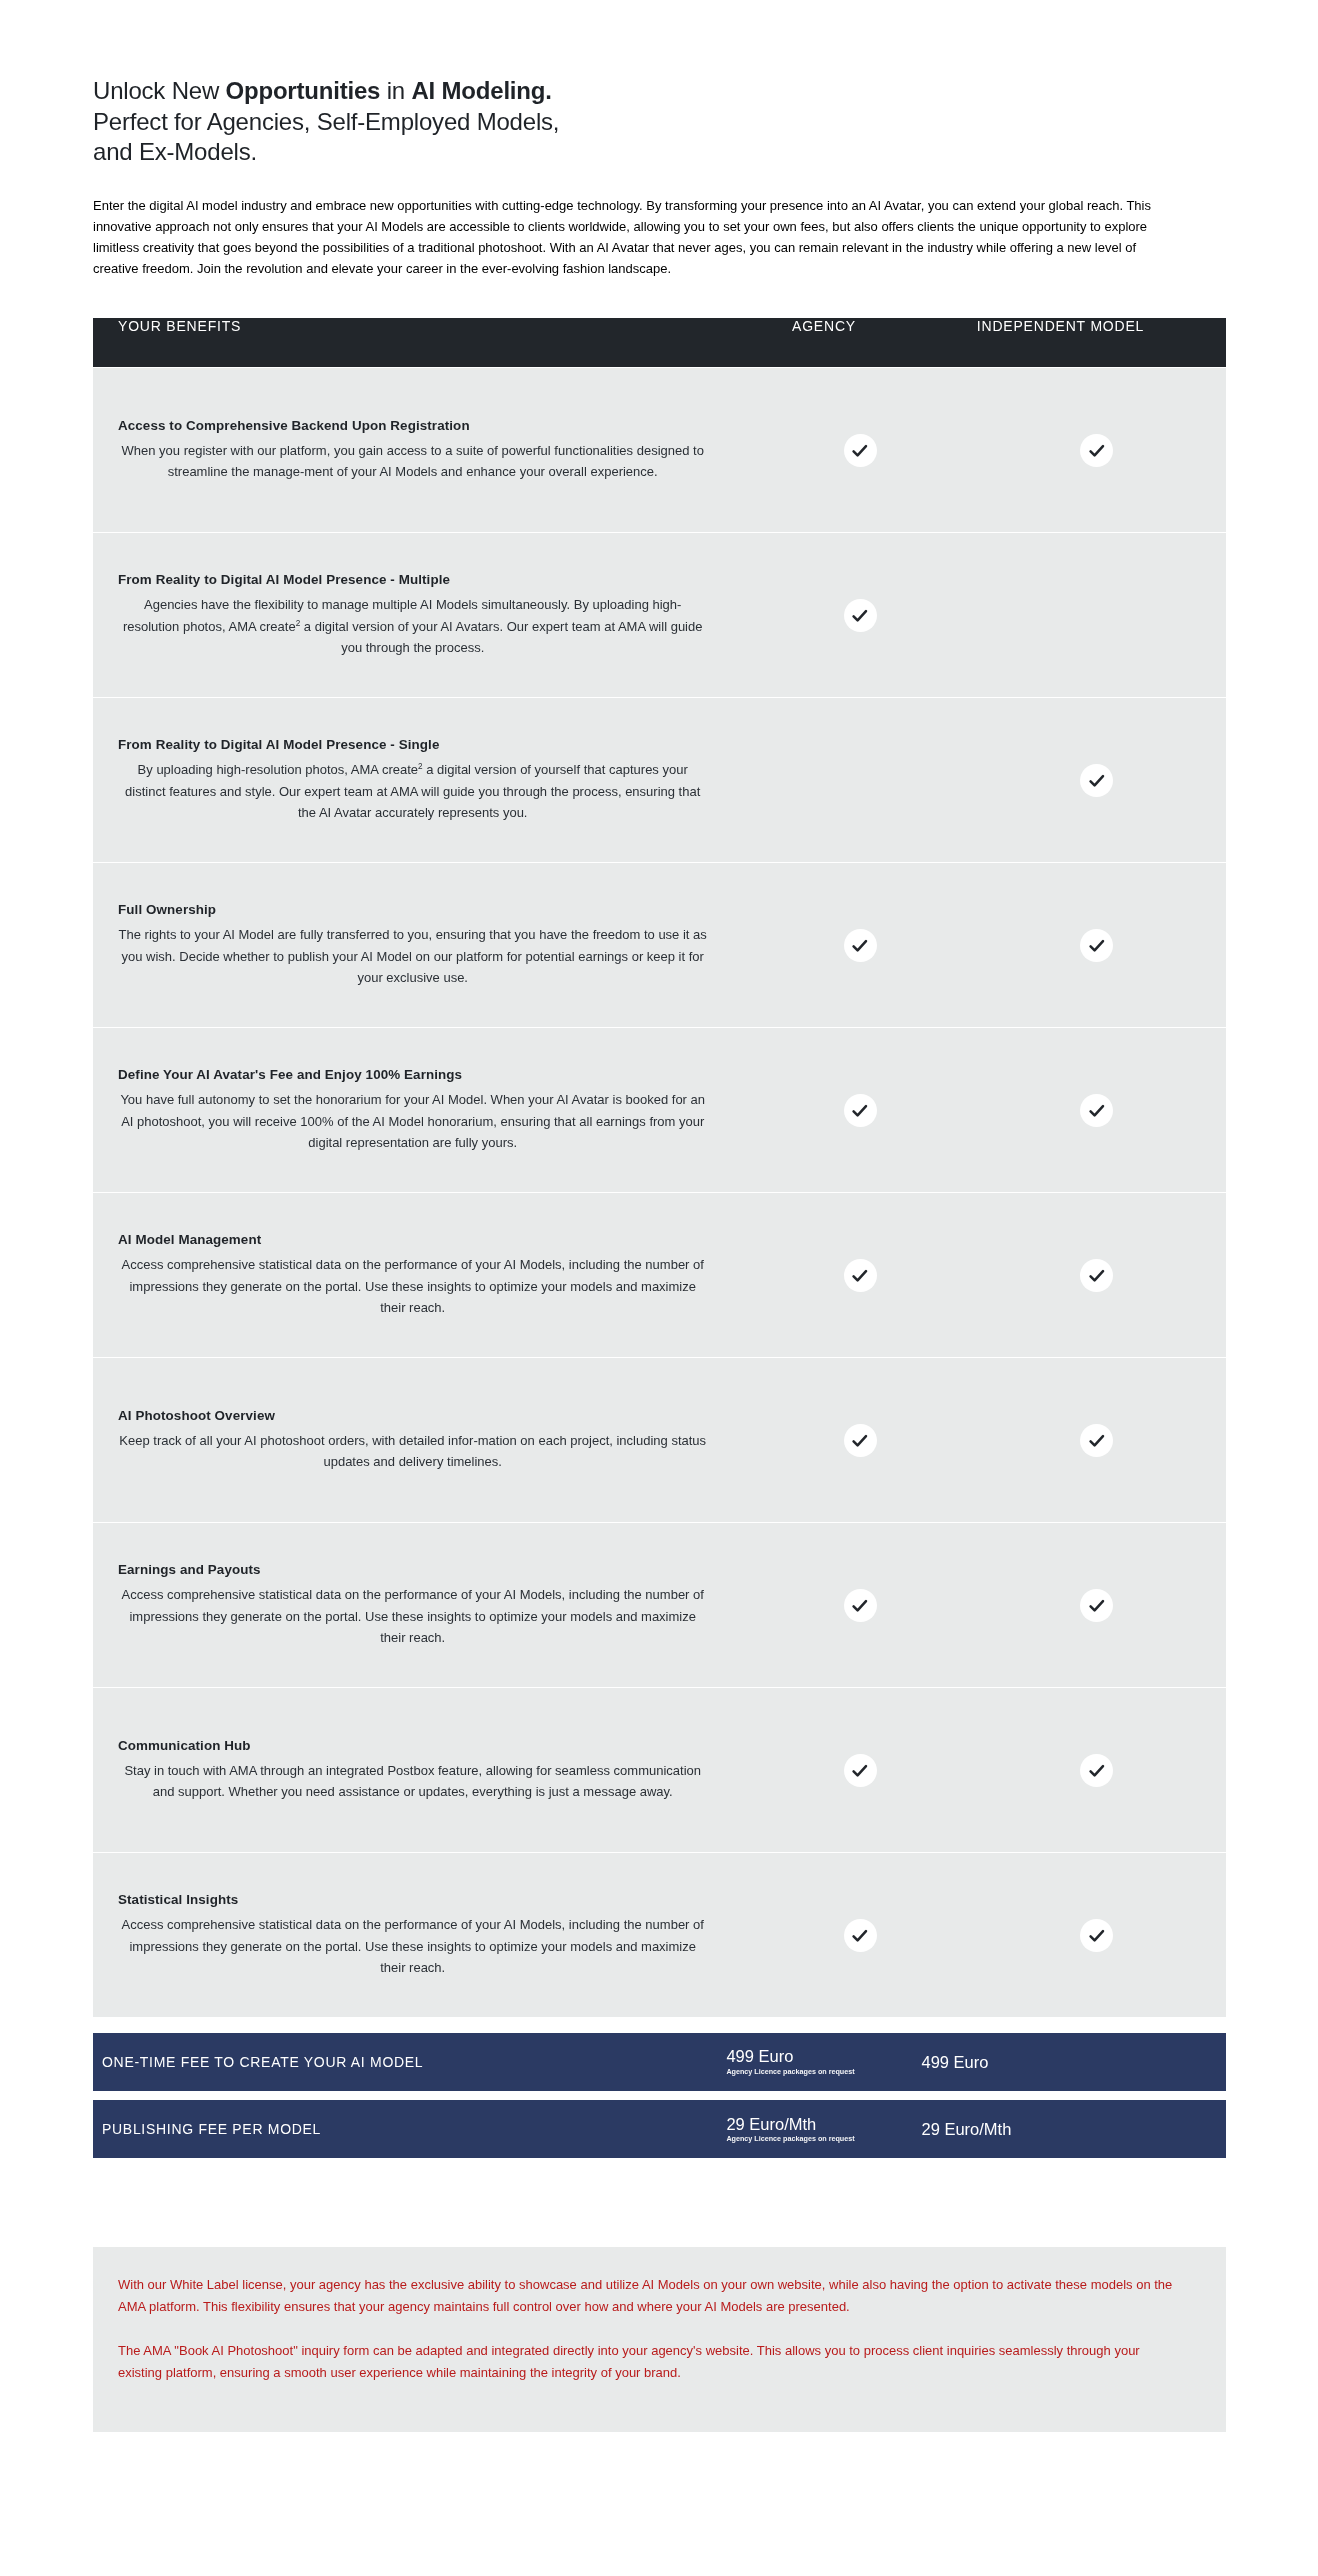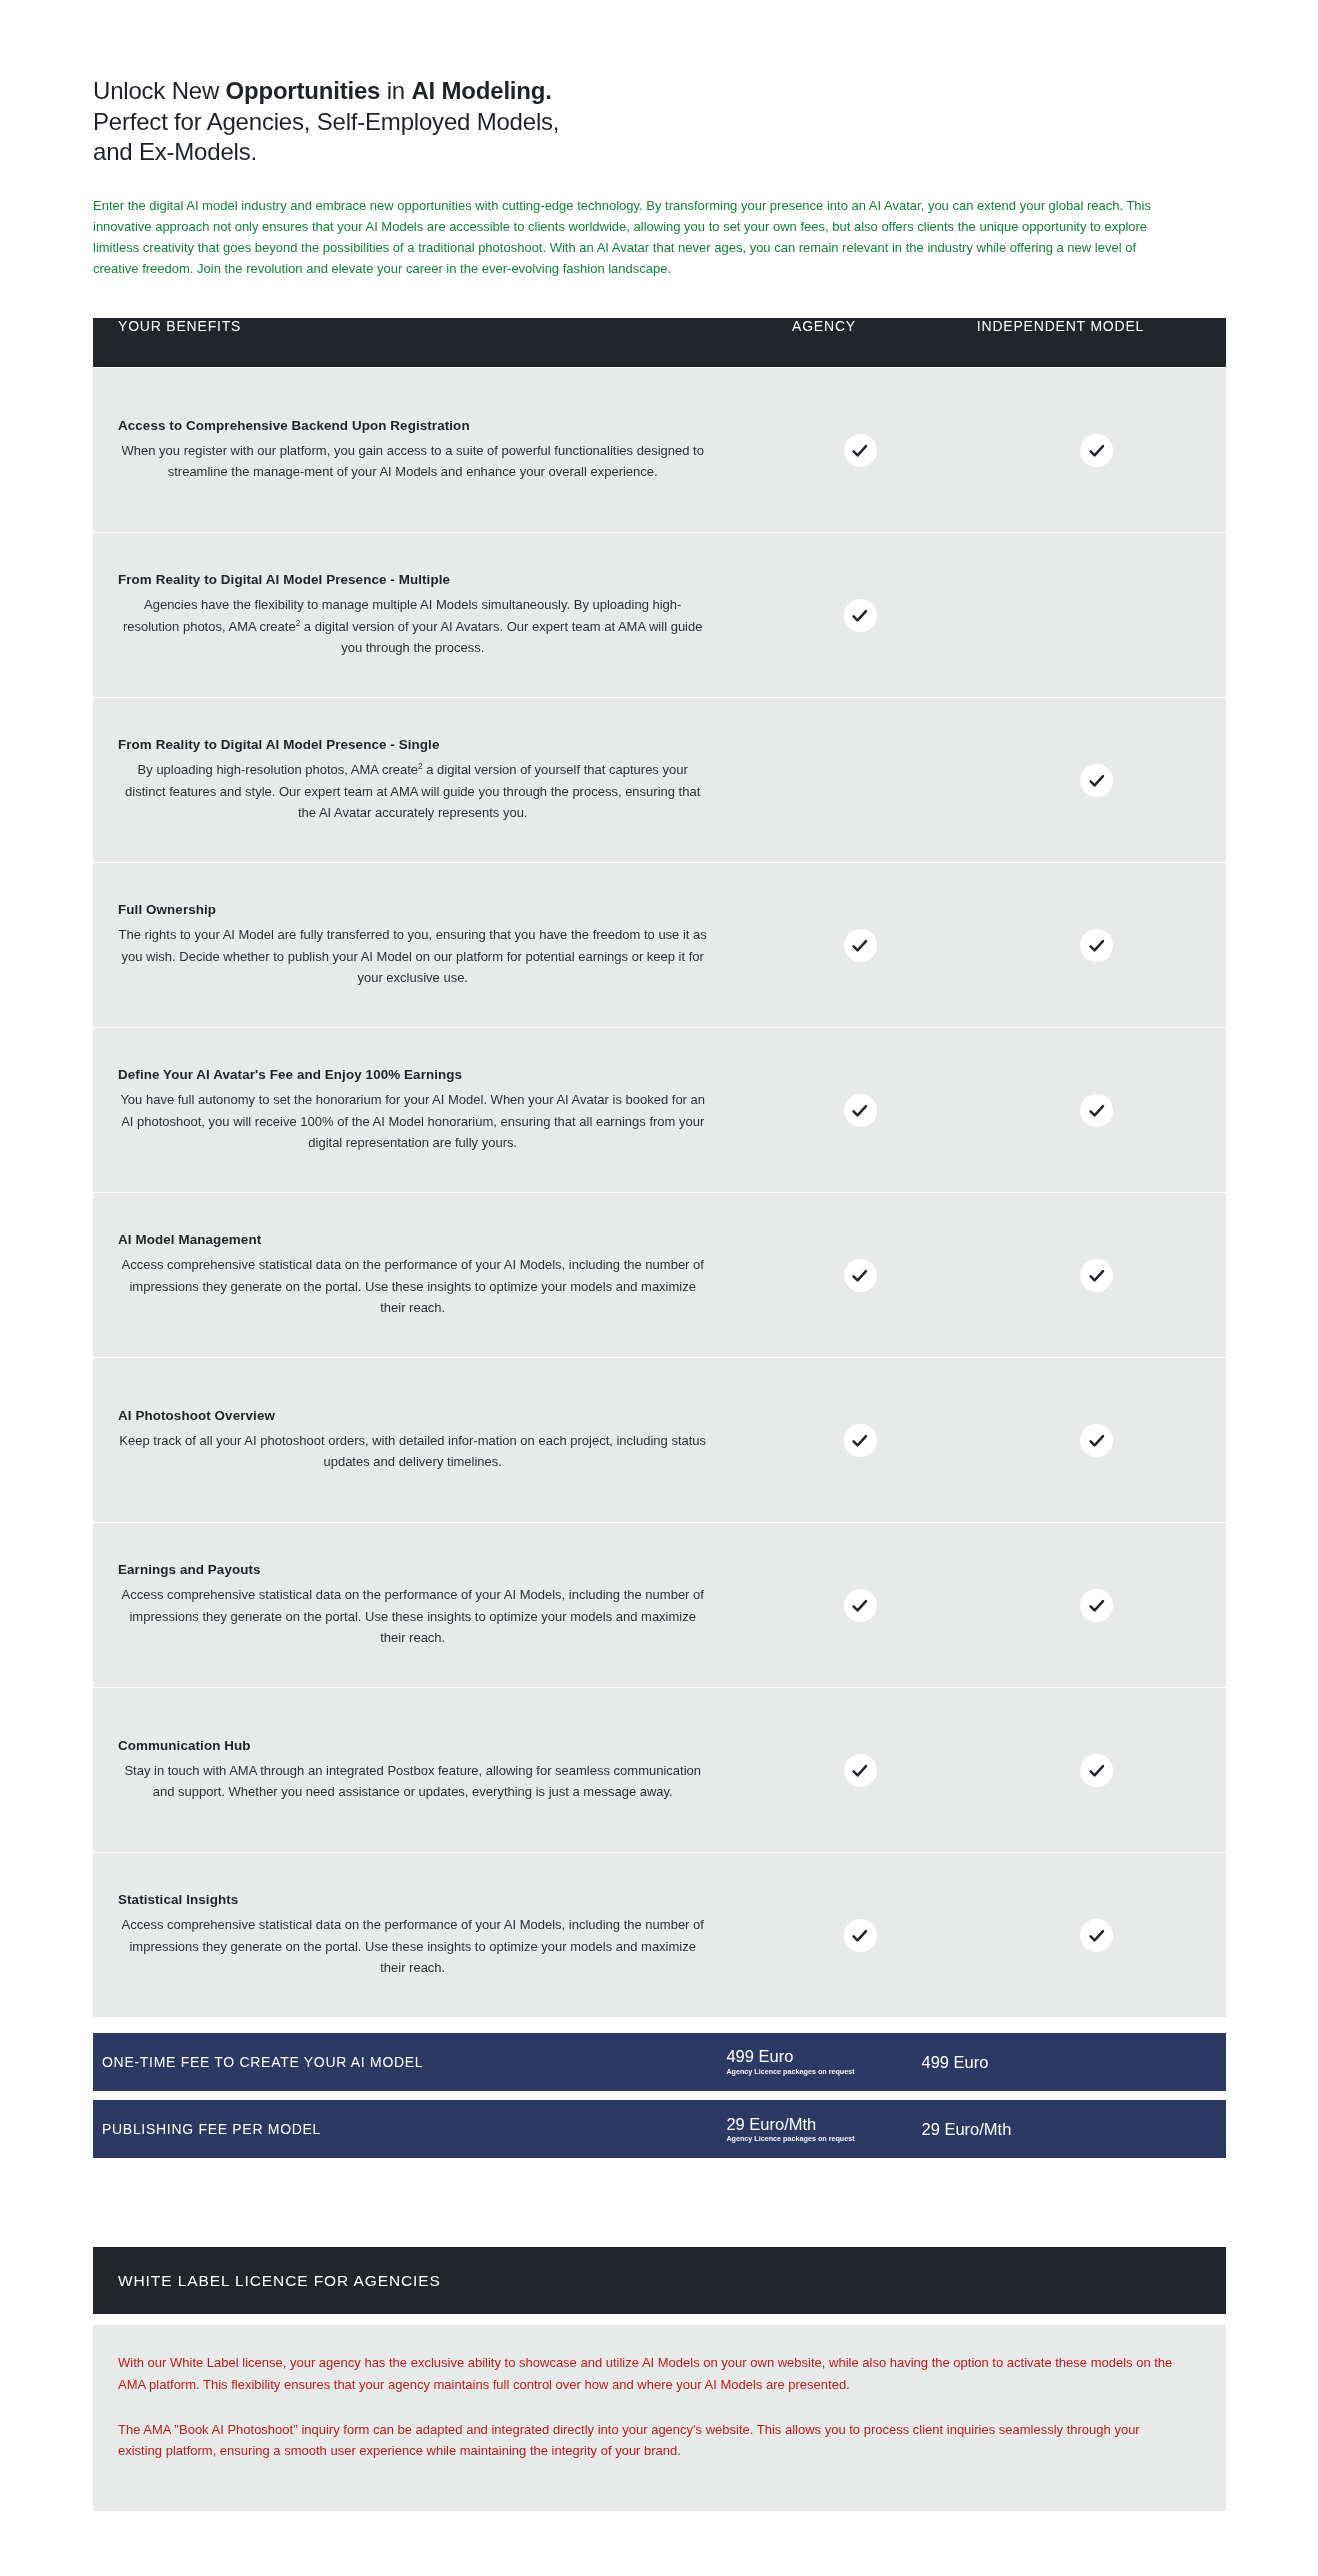--- a/index.html
+++ b/index.html
@@ -26,21 +26,21 @@
     font-weight: 300;
     letter-spacing: -0.2px;
     max-width: 1097px;
   }
   .hero-title b { font-weight: 700; }
 
   .hero-body {
     margin-top: 27px;
     font-size: 13px;
     line-height: 1.62;
-    color: #15803d;
+    color: #000000;
     font-weight: 300;
     max-width: 1082px;
   }
 
   
   .benefits { margin-top: 39px; }
 
   .thead {
     background: #22262b;
     display: flex;
@@ -394,23 +394,20 @@
             <div class="fee-note">Agency Licence packages on request</div>
           </div>
           <div class="fee-val wide">
             <div class="fee-amount">29 Euro/Mth</div>
           </div>
         </div>
       </div>
   </section>
 
   <section class="wl">
-    <div class="wl-head">
-      <span class="wl-head-title">WHITE LABEL LICENCE FOR AGENCIES</span>
-    </div>
     <div class="wl-body">
       <p class="wl-p">With our White Label license, your agency has the exclusive ability to showcase and utilize AI Models on your own website, while also having the option to activate these models on the AMA platform. This flexibility ensures that your agency maintains full control over how and where your AI Models are presented.</p>
       <p class="wl-p">The AMA "Book AI Photoshoot" inquiry form can be adapted and integrated directly into your agency's website. This allows you to process client inquiries seamlessly through your existing platform, ensuring a smooth user experience while maintaining the integrity of your brand.</p>
     </div>
 
   </section>
 
 </div>
 
 

